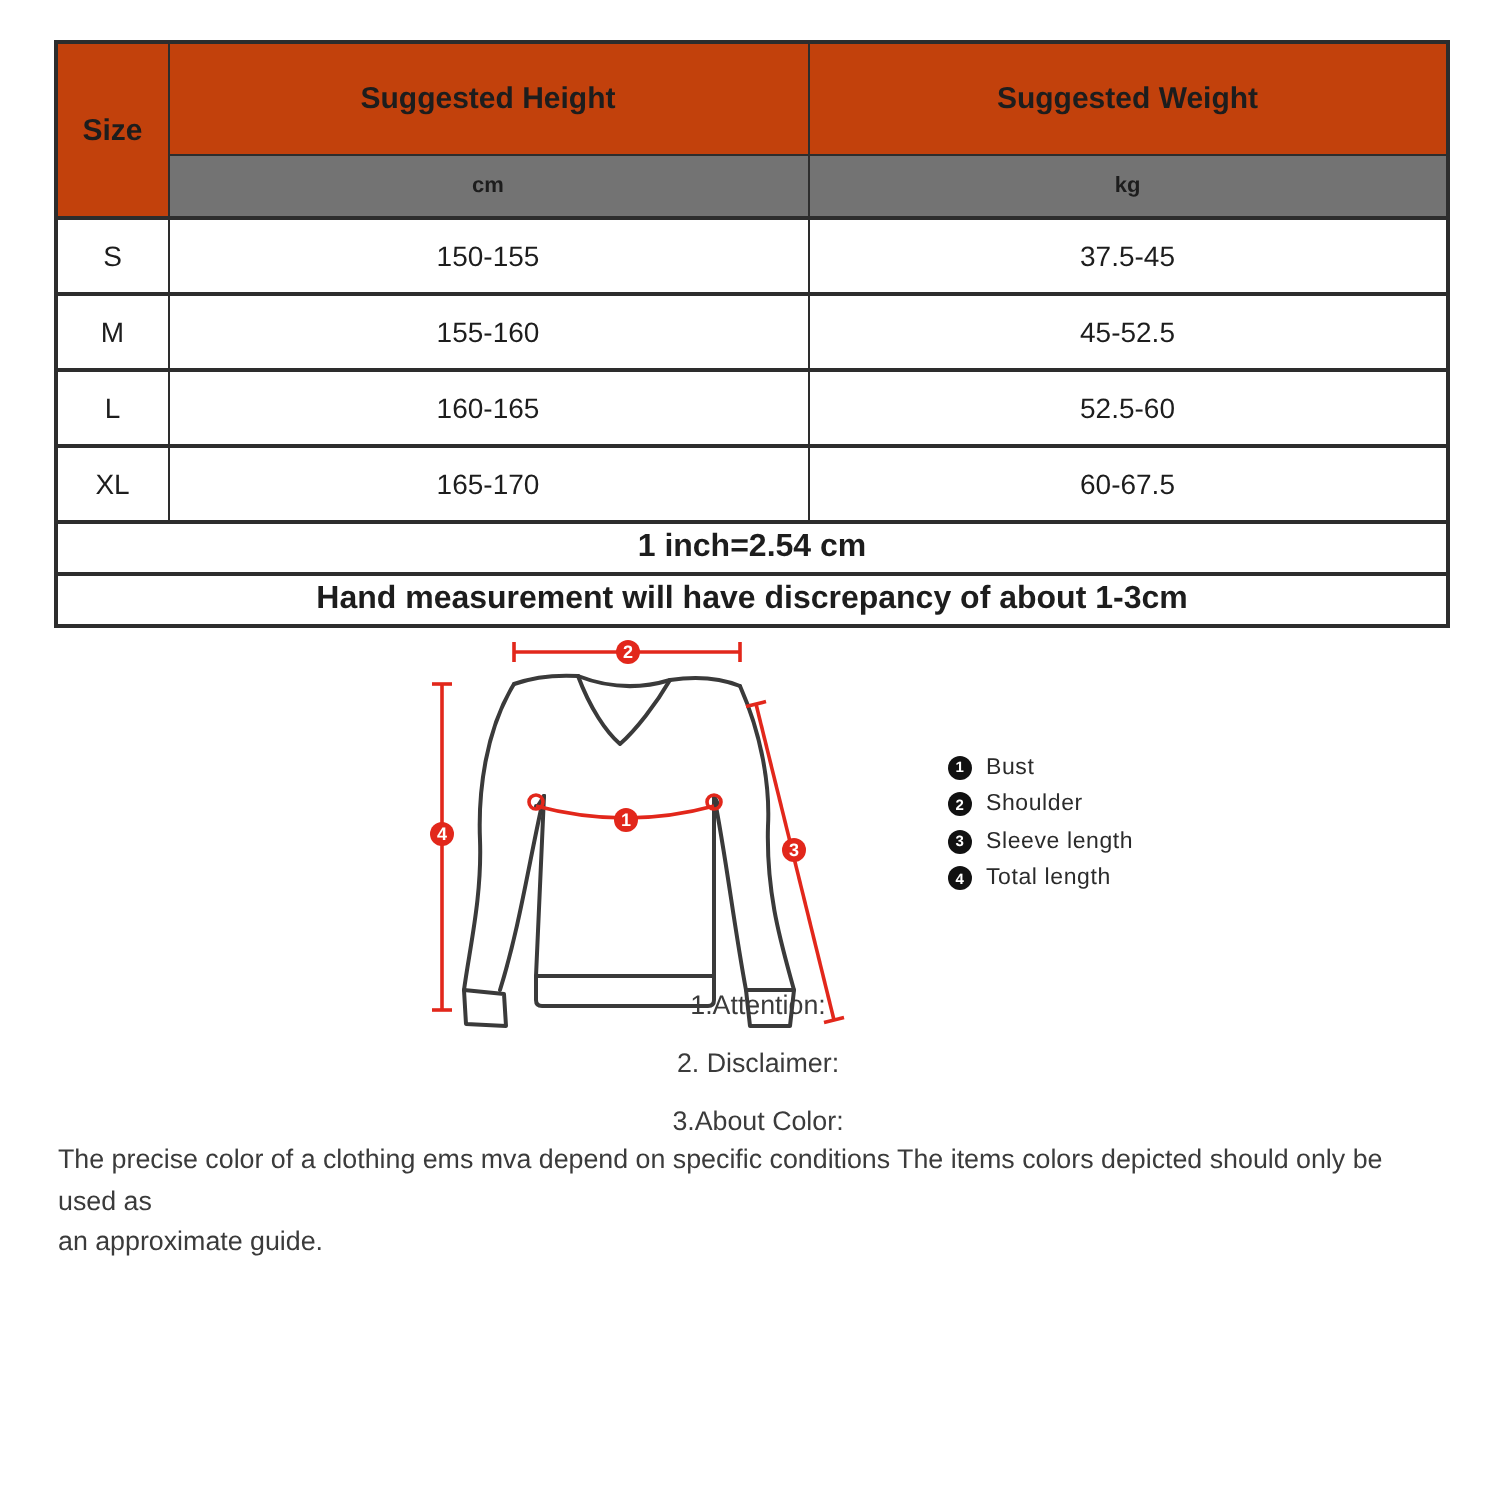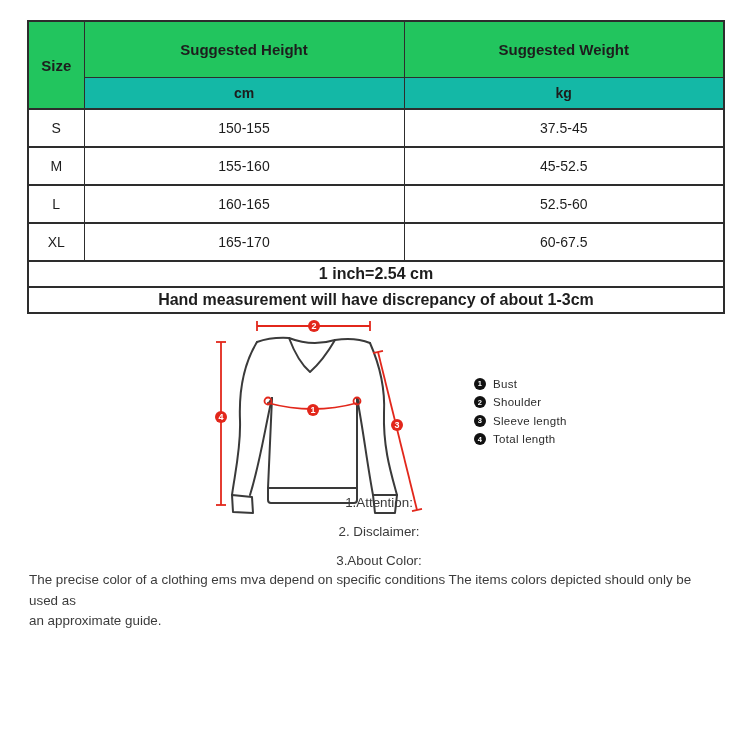--- a/index.html
+++ b/index.html
@@ -20,22 +20,22 @@
     table-layout:fixed;
   }
   table.size-table td{
     border:1px solid #2d2d2d;
     text-align:center;
     vertical-align:middle;
     padding:0;
     font-size:14px;
   }
   table.size-table{border:2px solid #2d2d2d;}
-  tr.hrow1 td{height:55px;background:#22c55e;font-weight:bold;font-size:15px;}
-  tr.hrow2 td{height:30px;background:#14b8a6;font-weight:bold;font-size:14px;border-bottom-width:2px;}
+  tr.hrow1 td{height:55px;background:#c2410c;font-weight:bold;font-size:15px;}
+  tr.hrow2 td{height:30px;background:#737373;font-weight:bold;font-size:11px;border-bottom-width:2px;}
   td.size-head{background:#ececec;font-weight:bold;font-size:15px;}
   tr.drow td{height:36px;border-top-width:2px;border-bottom-width:2px;font-size:14px;}
   tr.nrow td{height:24px;font-weight:bold;font-size:16px;border-top-width:2px;}
 
   
   .diagram{position:absolute;top:313px;left:0;width:750px;height:215px;}
   .sweater-svg{position:absolute;left:183px;top:0;}
   .legend{position:absolute;left:474px;top:64px;list-style:none;margin:0;padding:0;}
   .legend li{
     display:flex;align-items:center;

